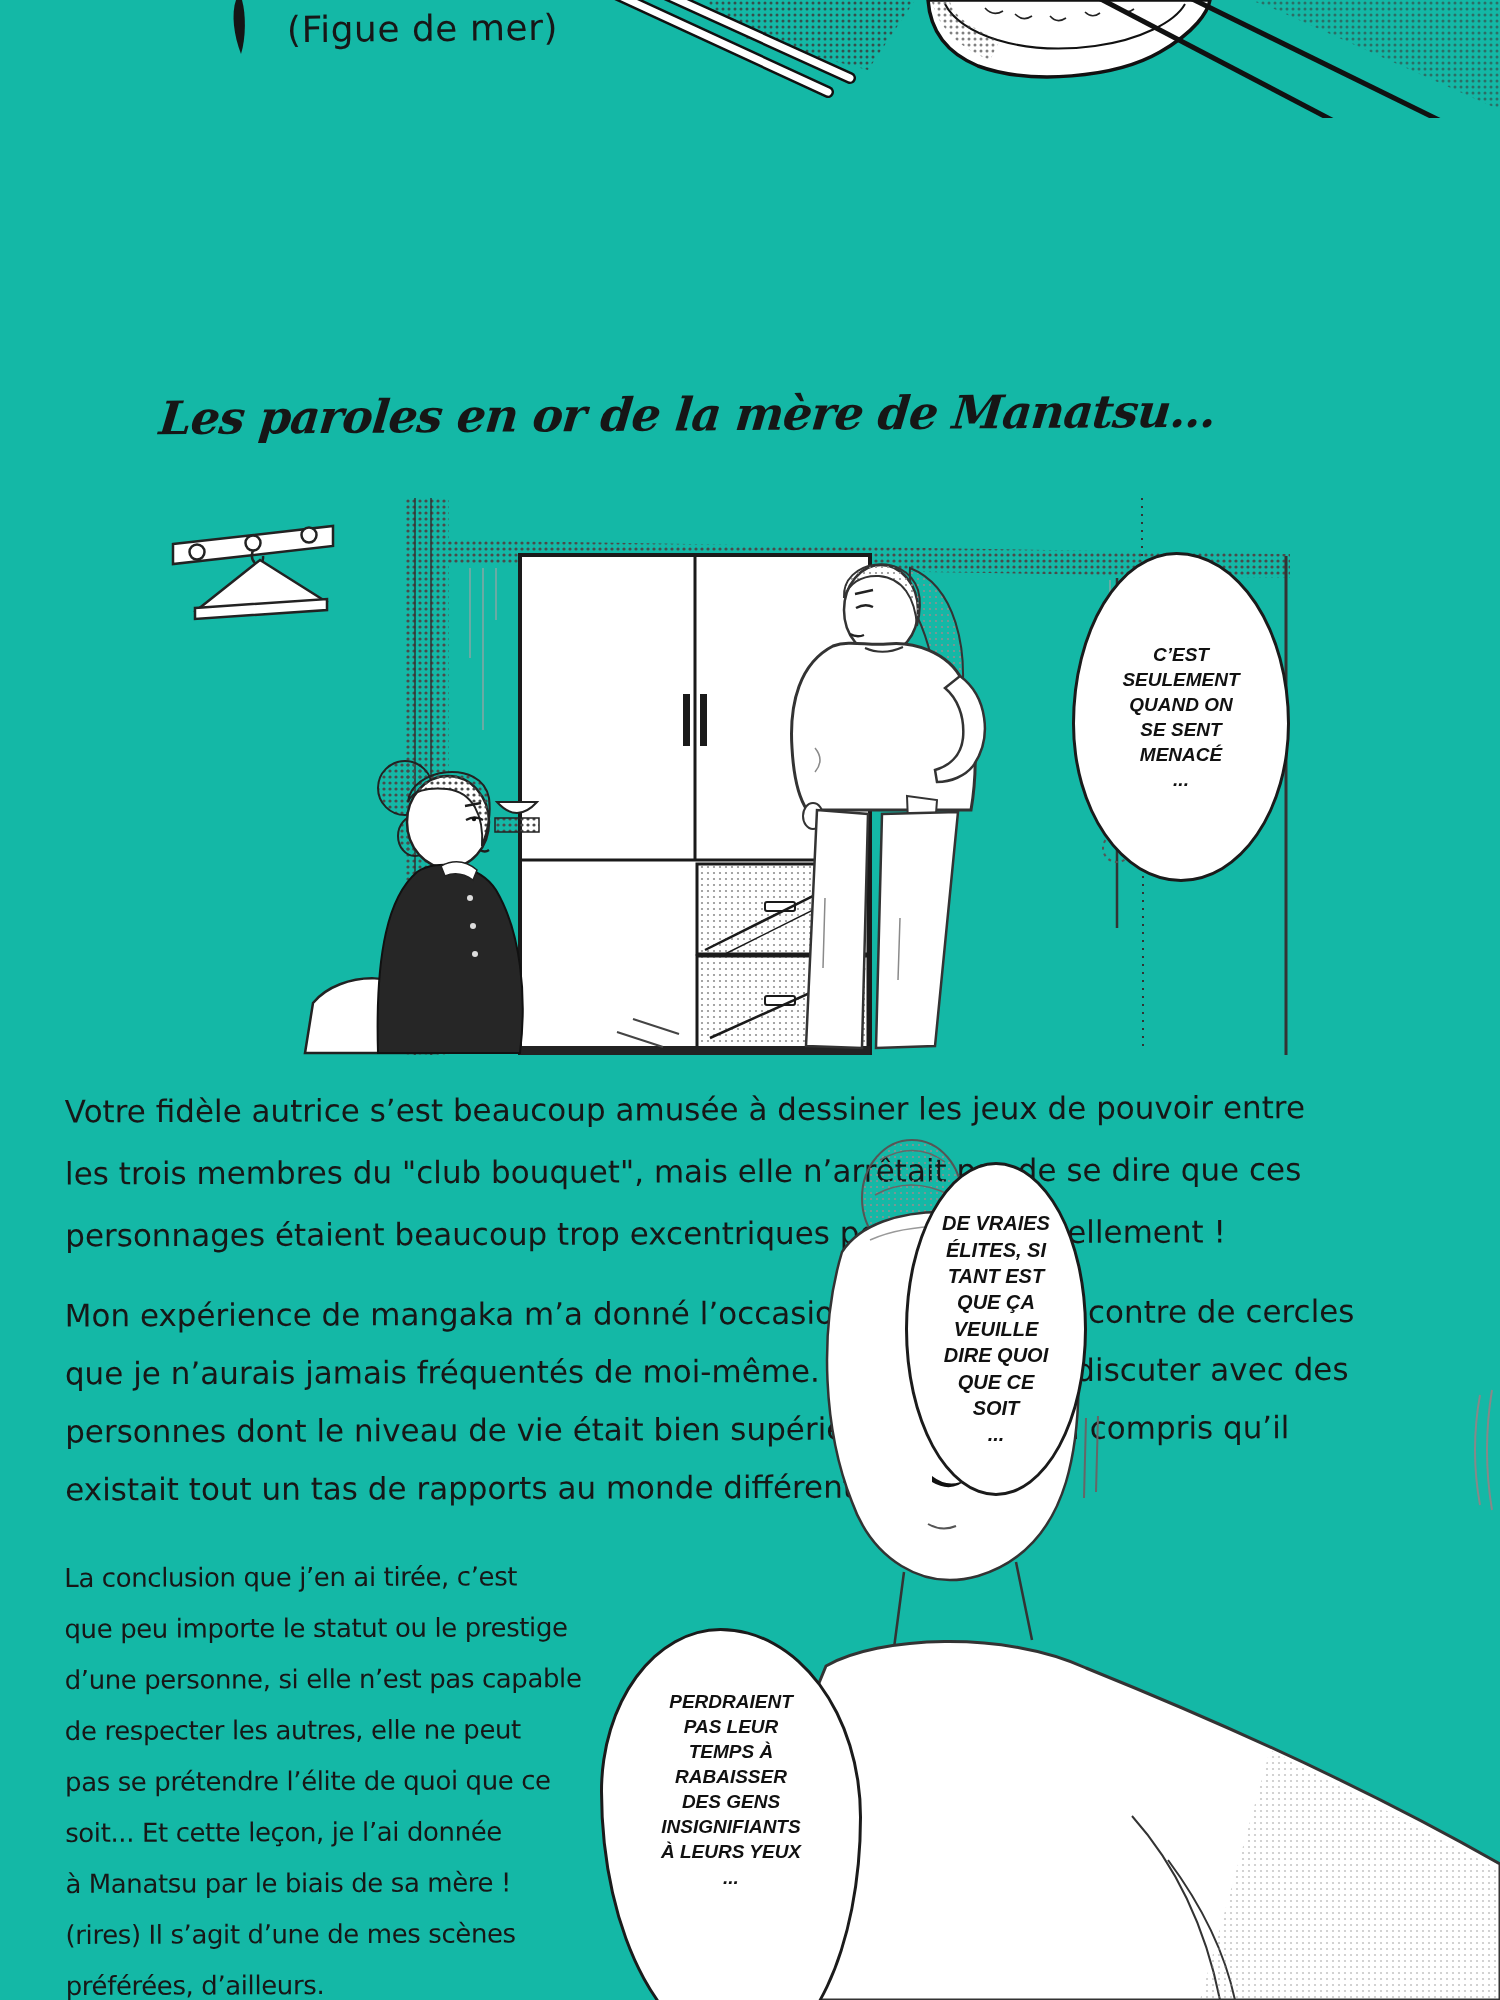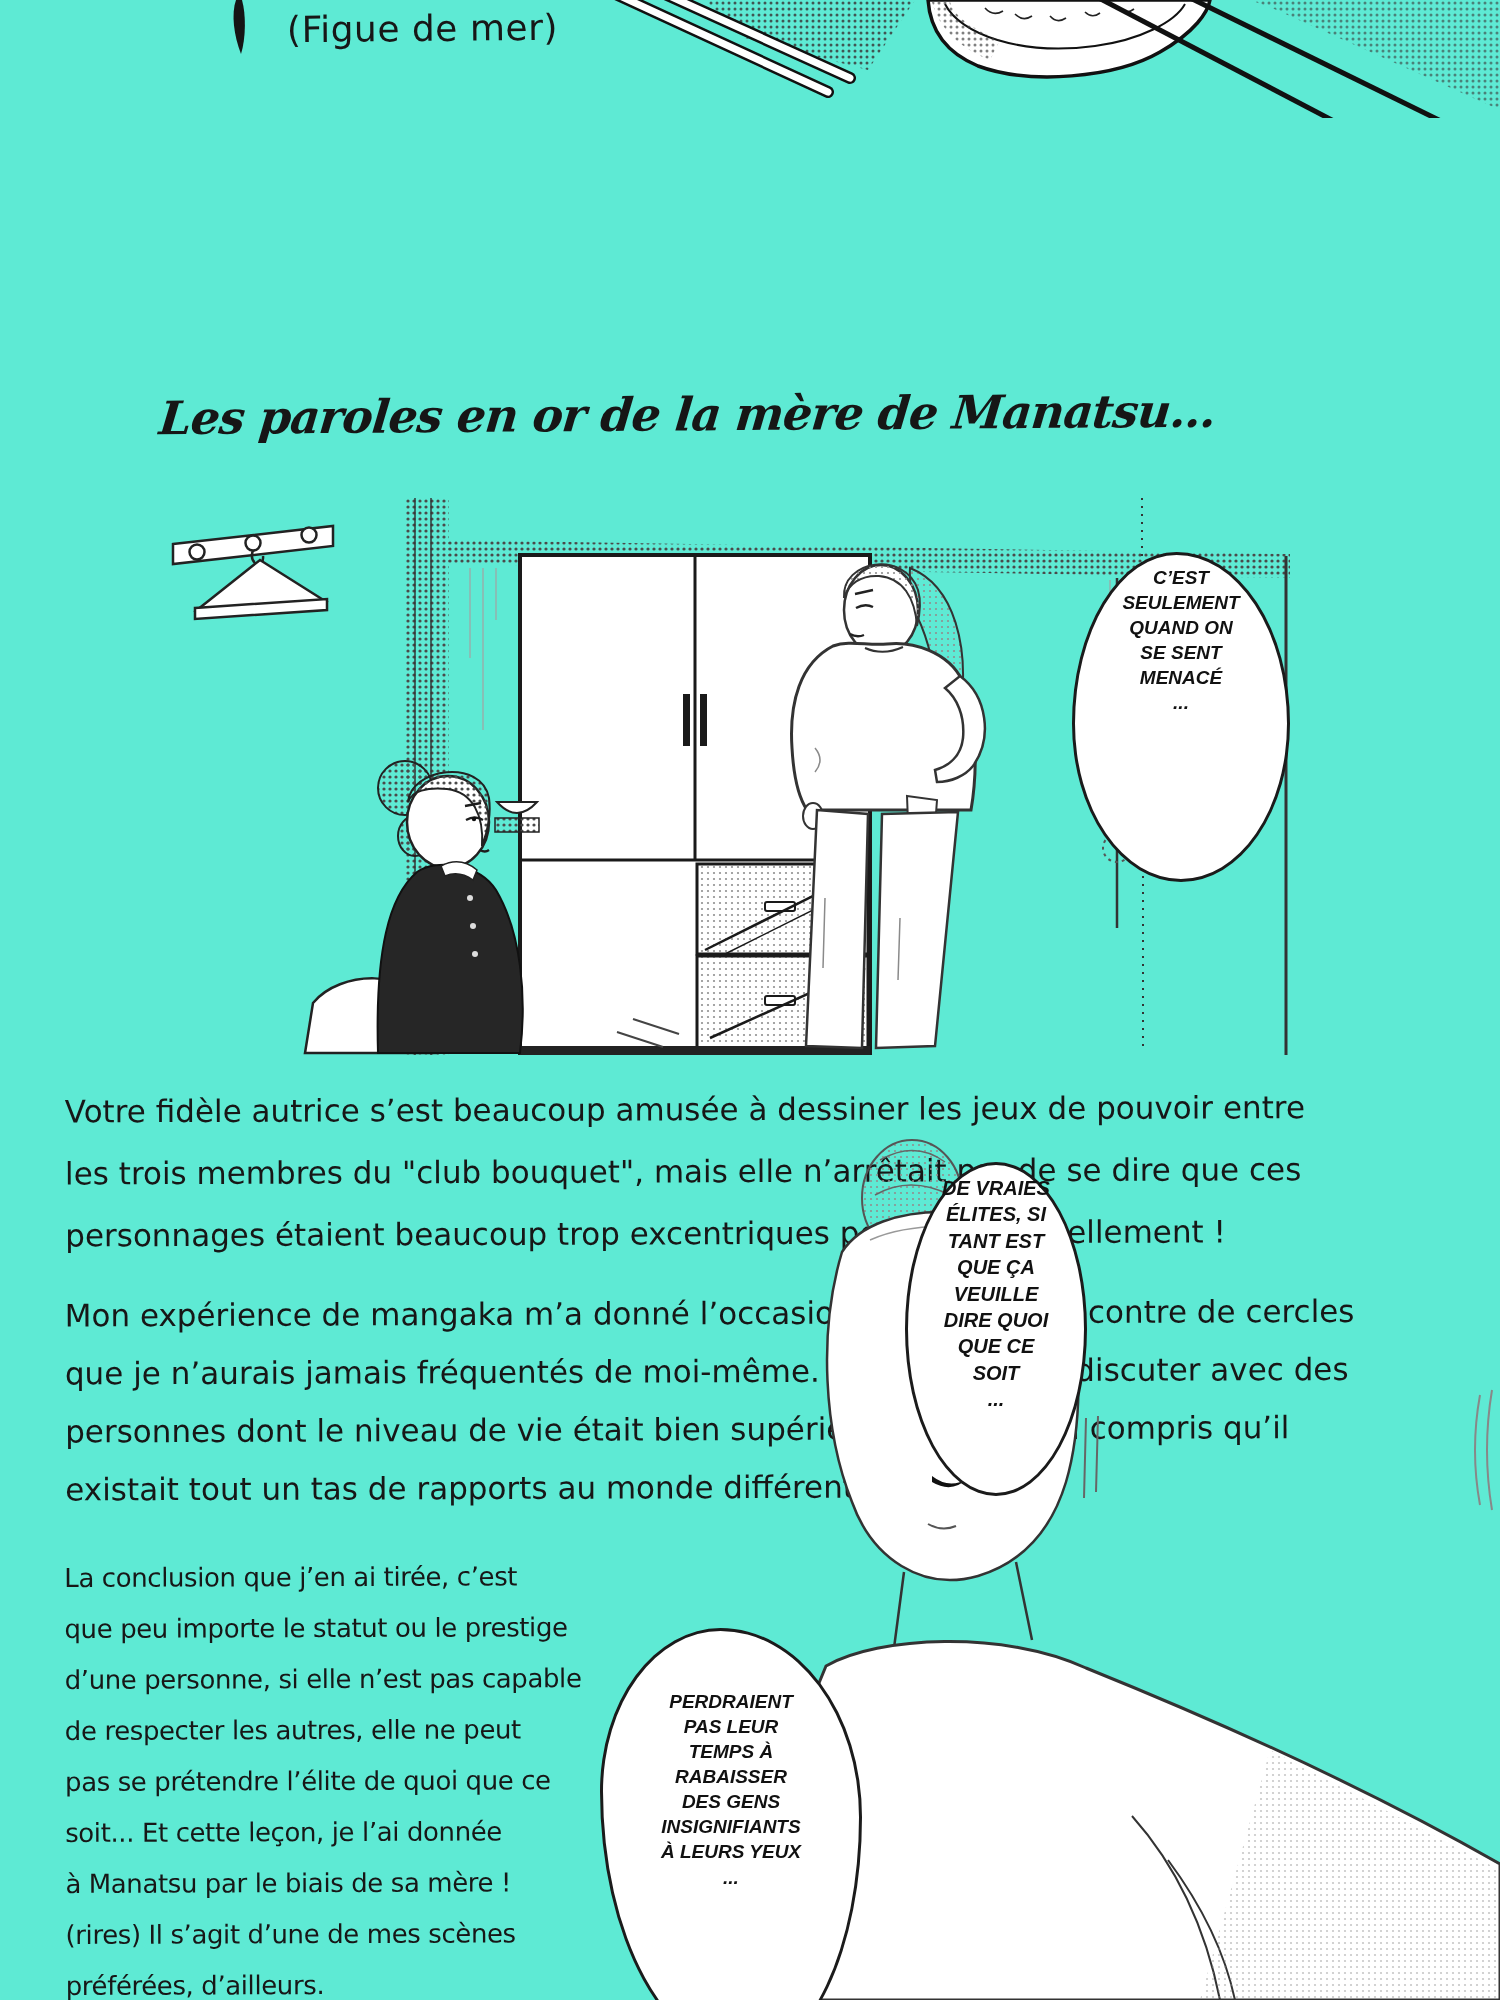--- a/index.html
+++ b/index.html
@@ -1,34 +1,34 @@
 <!DOCTYPE html>
 <html><head>
 <meta charset="utf-8">
 <style>
   html,body{margin:0;padding:0;background:#e8e8e8;}
-  .page{position:relative;width:1500px;height:2000px;background:#5eead4;overflow:hidden;
+  .page{position:relative;width:1500px;height:2000px;background:#14b8a6;overflow:hidden;
         font-family:"DejaVu Sans",sans-serif;color:#171717;}
   .abs{position:absolute;}
   svg{display:block;}
 
   
   .top-caption{left:287px;top:8px;font-size:36px;letter-spacing:.5px;
     font-family:"DejaVu Sans",sans-serif;transform:rotate(-.5deg);}
 
   
   .title{left:160px;top:388px;width:900px;margin:0;
     font-family:"DejaVu Serif",serif;font-style:italic;font-weight:bold;
     font-size:46px;letter-spacing:-1px;transform:skewX(-6deg) rotate(-.4deg);
     white-space:nowrap;color:#161616;}
 
   
   .panel{overflow:visible;}
   .bubble{position:absolute;background:#fff;border:3px solid #1b1b1b;border-radius:50%;
-    display:flex;justify-content:center;text-align:center;
+    display:flex;align-items:center;justify-content:center;text-align:center;
     font-family:"Liberation Sans",sans-serif;font-style:italic;font-weight:700;
     white-space:pre-line;line-height:1.32;color:#111;box-sizing:border-box;padding:10px;}
   .bubble-p1-left{left:0;top:142px;width:340px;height:352px;font-size:23px;
     border-radius:50% 50% 48% 52%/46% 54% 50% 50%;}
   .bubble-p1-right{left:907px;top:54px;width:218px;height:330px;font-size:19px;
     border-radius:48% 52% 50% 50%/52% 52% 48% 48%;}
   .bubble-p2-left{left:20px;top:528px;width:262px;height:430px;font-size:19px;
     border-radius:46% 54% 44% 56%/38% 44% 56% 62%;align-items:flex-start;padding-top:58px;}
   .bubble-p2-right{left:325px;top:62px;width:182px;height:334px;font-size:20px;}
 

